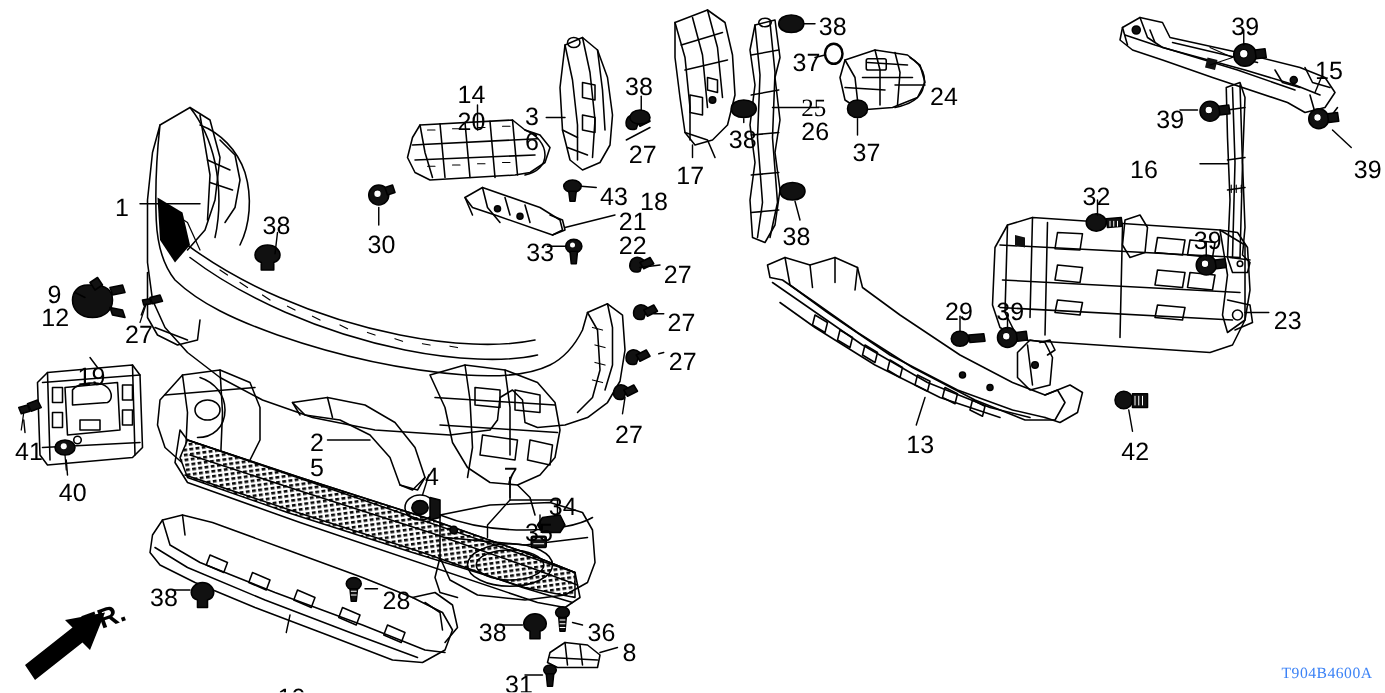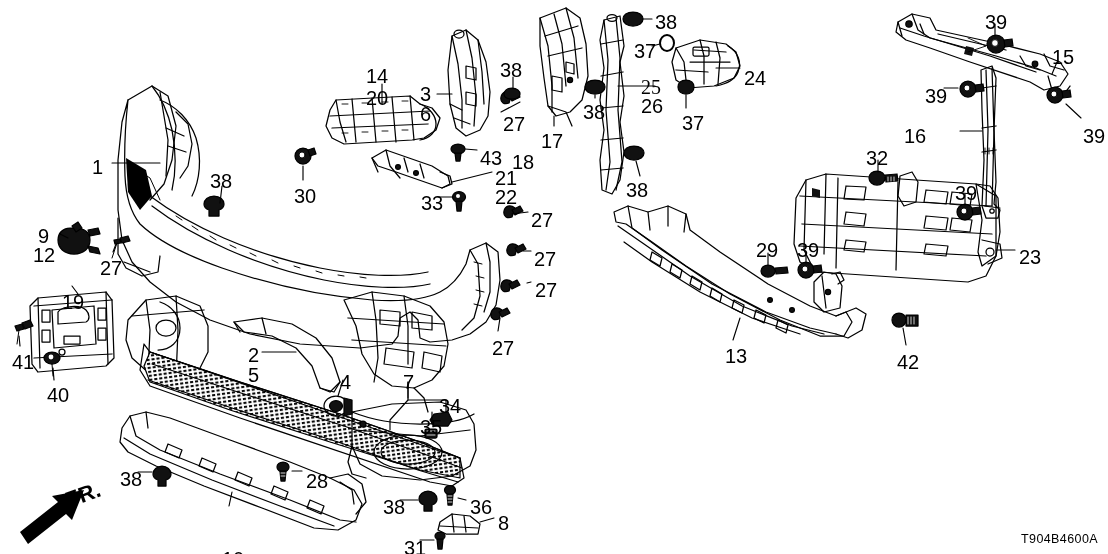--- a/index.html
+++ b/index.html
@@ -9,21 +9,21 @@
     font-family:"Liberation Sans", sans-serif;overflow:hidden;
   }
   #art{position:absolute;left:0;top:0;width:1108px;height:554px;}
   .lbl{
     position:absolute;font-family:"Liberation Sans", sans-serif;
     font-size:20px;color:#000;font-weight:400;line-height:1.05;
     white-space:pre;letter-spacing:0px;
   }
   #diagcode{
     position:absolute;right:10px;bottom:8px;font-size:12.5px;
-    font-family:Liberation Sans, sans-serif;color:#000000;letter-spacing:.4px;
+    font-family:Liberation Serif, serif;color:#3b82f6;letter-spacing:.4px;
   }
   #frtext{
     position:absolute;left:62px;top:489px;font-size:22px;font-weight:bold;
     font-family:"Liberation Sans", sans-serif;
     transform:rotate(-20deg);transform-origin:left top;color:#000;
   }
 </style>
 </head>
 <body>
 

